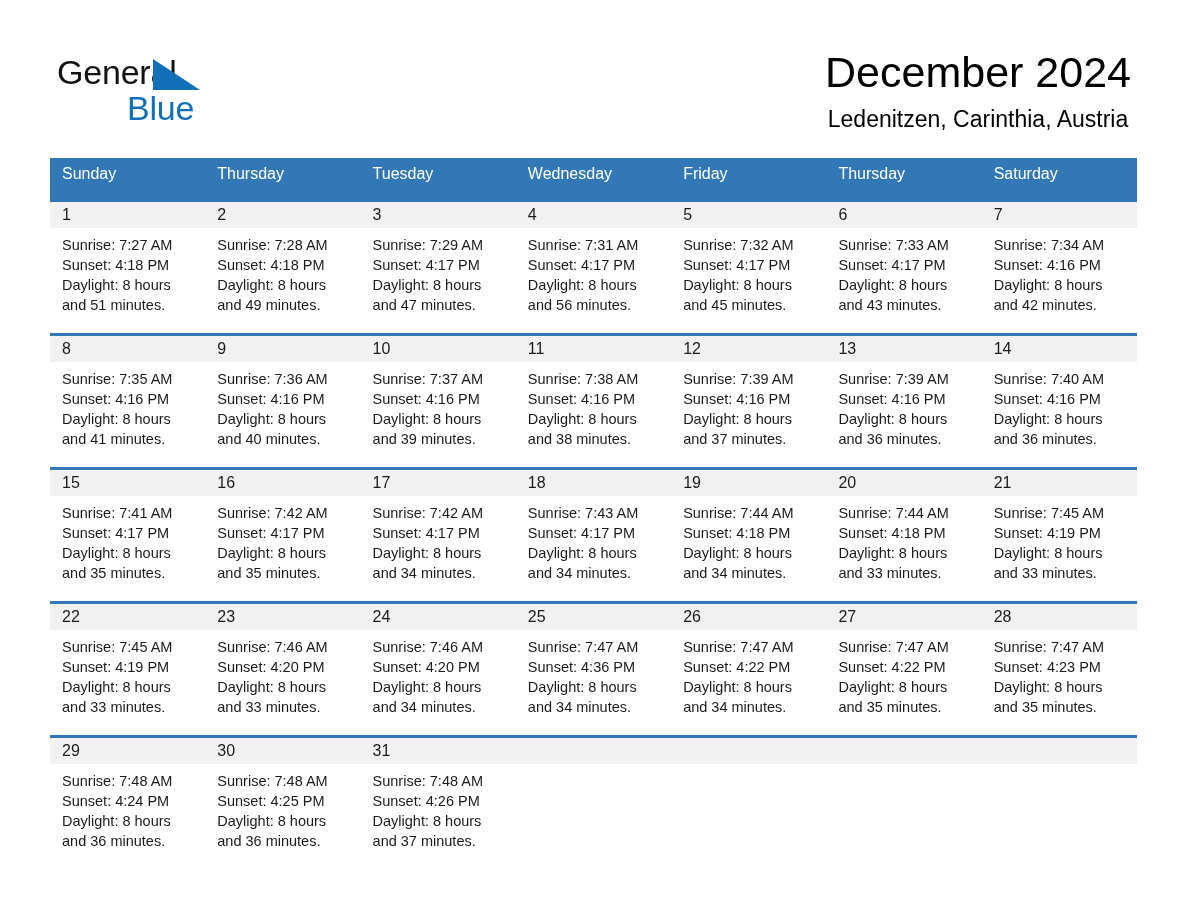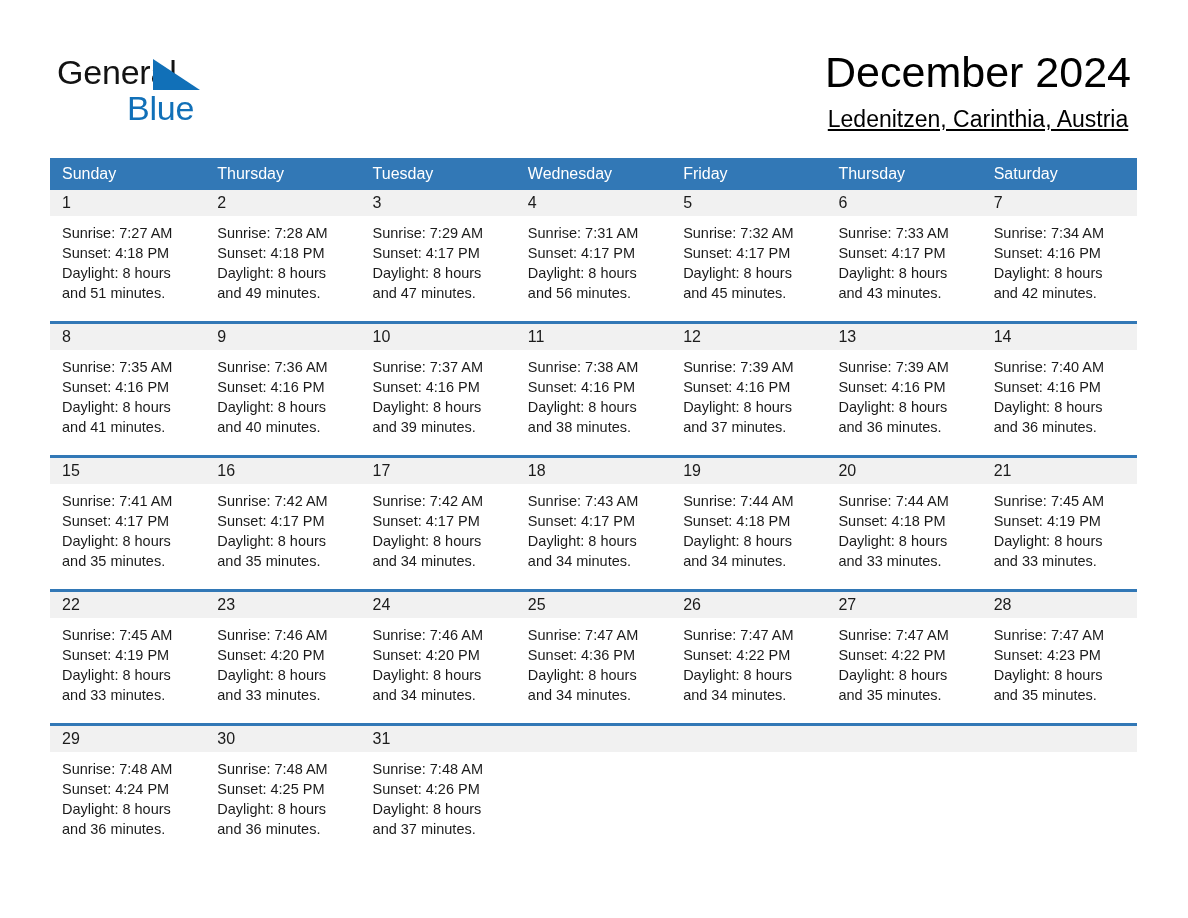--- a/index.html
+++ b/index.html
@@ -77,34 +77,33 @@
     font-weight: normal;
     margin: 0;
     white-space: nowrap;
   }
   .cal-subtitle {
     font-size: 23px;
     line-height: 30px;
     margin-top: 6px;
     color: #000000;
     white-space: nowrap;
-    text-decoration: underline;
   }
 
   
   .calendar {
     position: absolute;
     left: 50px;
     top: 158px;
     width: 1087px;
   }
   .weekday-row {
     display: flex;
     background: #3278b6;
-    height: 32px;
+    height: 44px;
   }
   .weekday {
     flex: 1 1 0;
     color: #ffffff;
     font-size: 16px;
     line-height: 32px;
     padding-left: 12px;
     box-sizing: border-box;
     white-space: nowrap;
     overflow: hidden;

